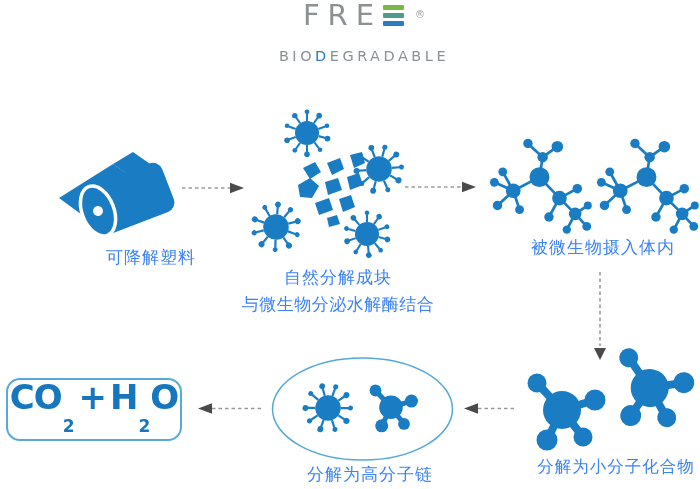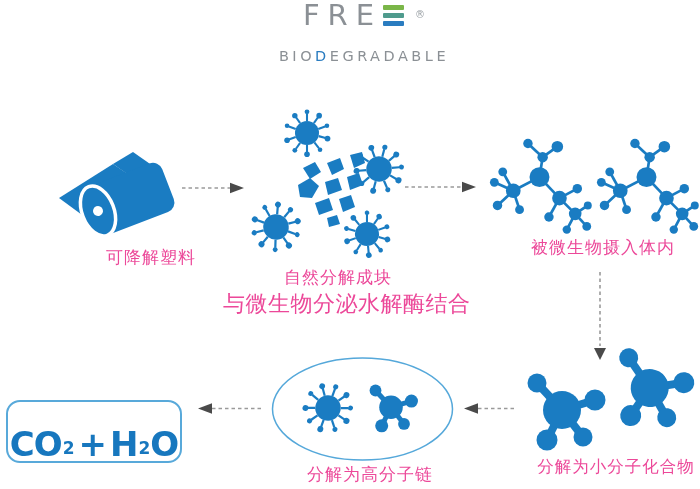--- a/index.html
+++ b/index.html
@@ -20,34 +20,34 @@
   .ebars .b3{background:#2a7cc0;}
   .regmark{font-size:10px;color:#9aa0a5;letter-spacing:0;vertical-align:14px;margin-left:2px;}
   .tagline{
     margin-top:18px;color:#8b9095;font-size:14.5px;font-weight:500;letter-spacing:3.5px;line-height:18px;
   }
   .tagline .hl{color:#2a7cc0;}
   
   .diagram{position:absolute;left:0;top:0;width:700px;height:489px;}
   
   .lbl{
-    position:absolute;color:#ec4899;font-size:17px;letter-spacing:1px;
+    position:absolute;color:#3b82f6;font-size:17px;letter-spacing:1px;
     text-align:center;line-height:22px;white-space:nowrap;
   }
   .lbl-step1{left:66px;top:246px;width:170px;}
   .lbl-step2{left:223px;top:266px;width:230px;}
-  .lbl-step2 .l2{margin-top:5px;font-size:22px;letter-spacing:0.5px;}
+  .lbl-step2 .l2{margin-top:5px;font-size:17px;letter-spacing:0.5px;}
   .lbl-step3{left:515px;top:236px;width:176px;}
   .lbl-step4{left:524px;top:456px;width:184px;font-size:16.5px;}
   .lbl-step5{left:284px;top:463px;width:172px;}
   
   .result-box{
-    position:absolute;left:6px;top:400px;width:176px;height:63px;box-sizing:border-box;
+    position:absolute;left:6px;top:378px;width:176px;height:63px;box-sizing:border-box;
     border:2px solid #58a9da;border-radius:14px;background:#fff;
-    display:flex;align-items:flex-end;justify-content:center;
+    display:flex;align-items:flex-start;justify-content:center;
     color:#1777be;font-weight:bold;font-size:34px;letter-spacing:-1px;line-height:1;
   }
   .result-box .sub{font-size:17px;align-self:flex-end;margin:0 1px 4px 1px;font-weight:bold;}
   .result-box .plus{margin:0 4px;}
 </style>
 </head>
 <body>
 
 <div class="stage">
 

